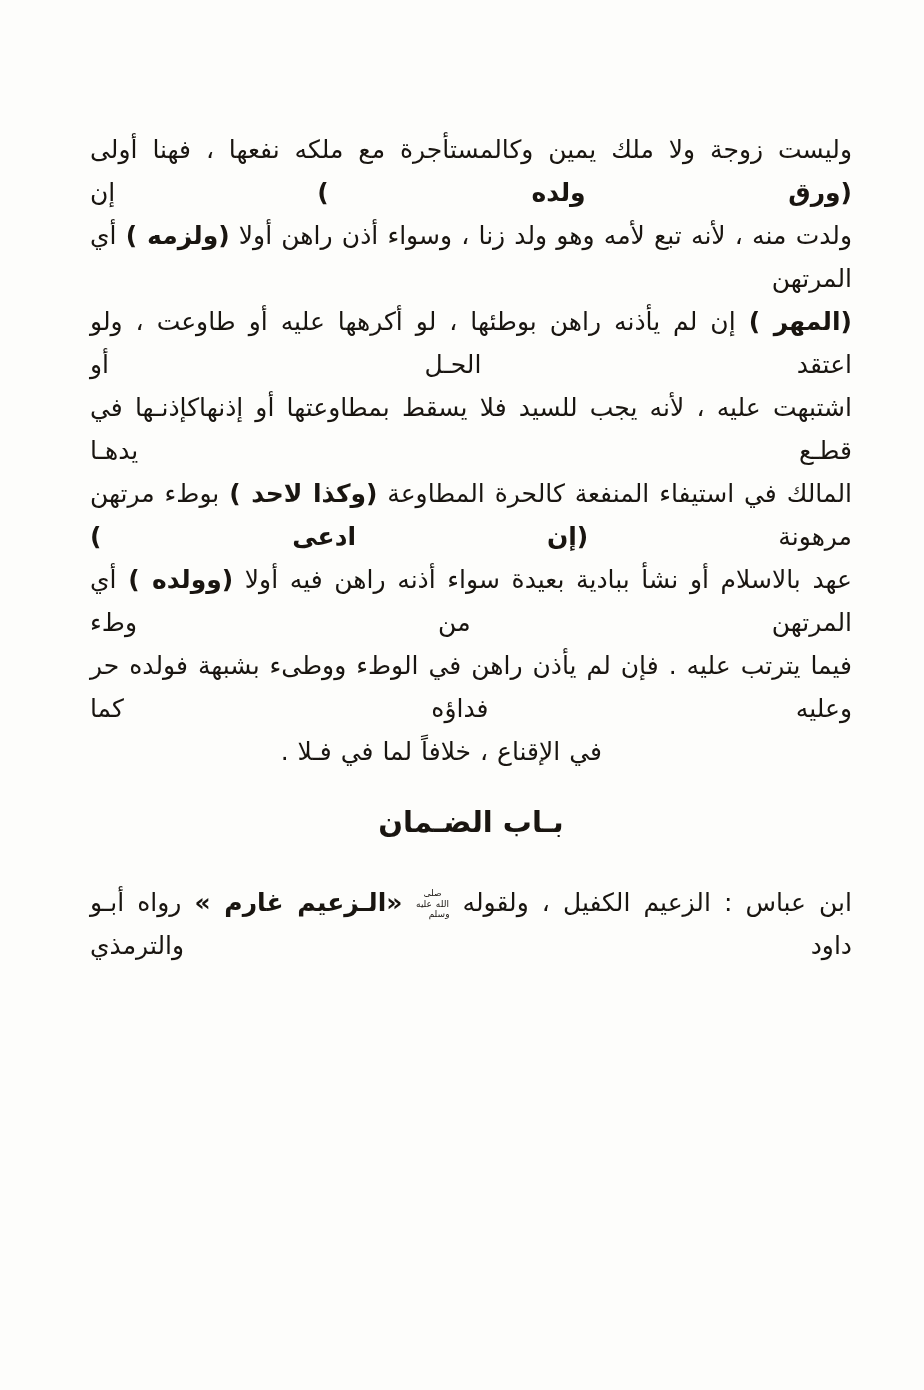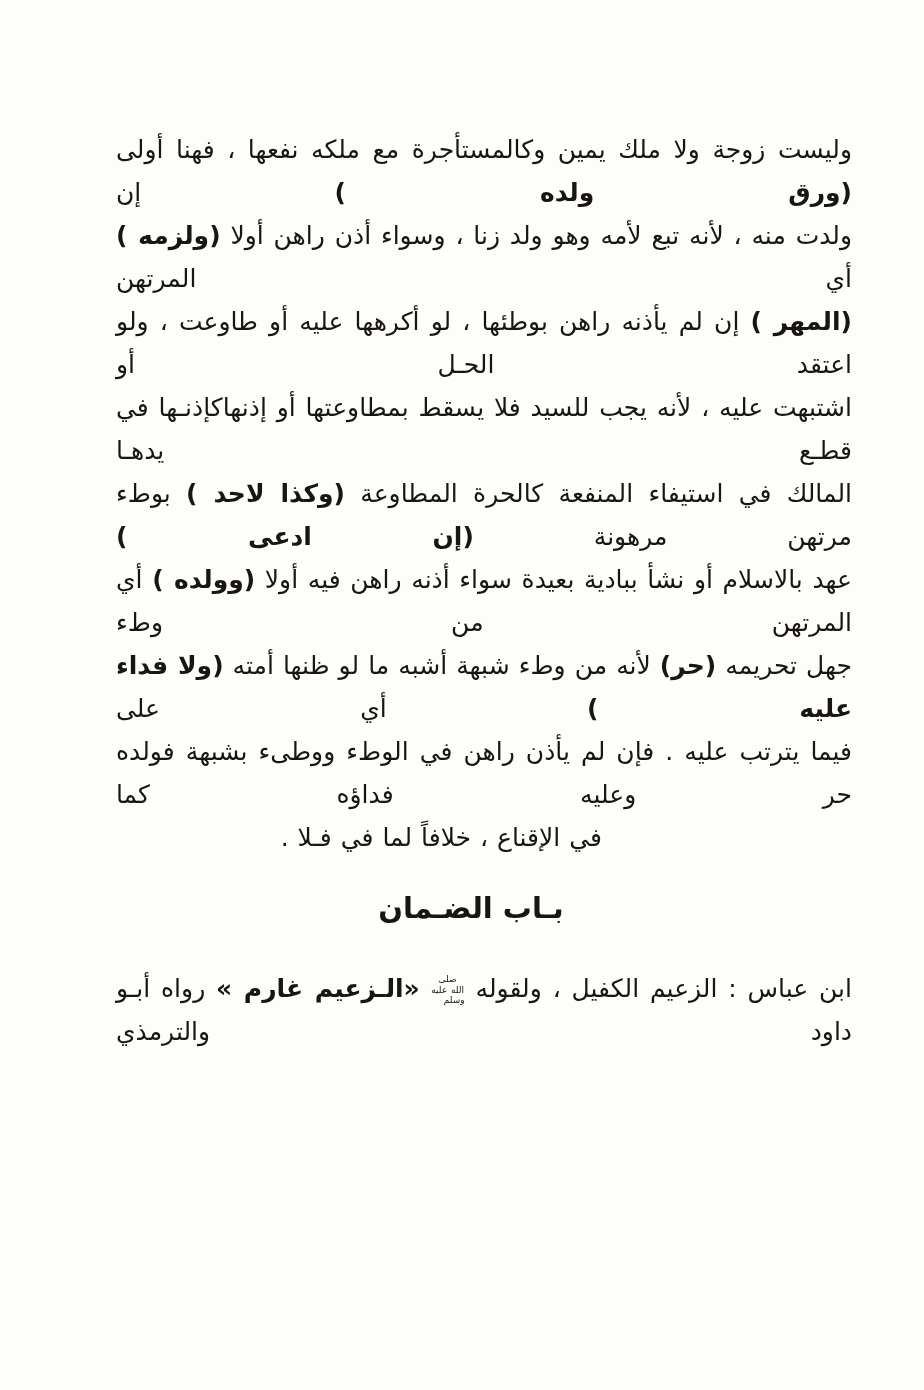--- a/index.html
+++ b/index.html
@@ -16,21 +16,21 @@
     font-family: "DejaVu Sans", sans-serif;
     direction: rtl;
     overflow: hidden;
   }
   .text-block {
     position: absolute;
     top: 128px;
     right: 72px;
     left: 90px;
   }
-  .para { display: block; margin-left: 26px; }
+  .para { display: block; }
   .line {
     font-size: 25px;
     line-height: 43px;
     text-align: justify;
     text-align-last: justify;
     word-spacing: 1px;
   }
   .line span { white-space: pre-wrap; }
   .b { font-weight: bold; }
   
@@ -65,21 +65,20 @@
 
 <div class="page">
   <main class="text-block">
     <section class="para">
         <div class="line"><span>وليست زوجة ولا ملك يمين وكالمستأجرة مع ملكه نفعها ، فهنا أولى </span><span class="b">(ورق ولده )</span><span> إن</span></div>
         <div class="line"><span>ولدت منه ، لأنه تبع لأمه وهو ولد زنا ، وسواء أذن راهن أولا </span><span class="b">(ولزمه )</span><span> أي المرتهن</span></div>
         <div class="line"><span class="b">(المهر )</span><span> إن لم يأذنه راهن بوطئها ، لو أكرهها عليه أو طاوعت ، ولو اعتقد الحـل أو</span></div>
         <div class="line"><span>اشتبهت عليه ، لأنه يجب للسيد فلا يسقط بمطاوعتها أو إذنهاكإذنـها في قطـع يدهـا</span></div>
         <div class="line"><span>المالك في استيفاء المنفعة كالحرة المطاوعة </span><span class="b">(وكذا لاحد )</span><span> بوطء مرتهن مرهونة </span><span class="b">(إن ادعى )</span></div>
         <div class="line"><span>عهد بالاسلام أو نشأ ببادية بعيدة سواء أذنه راهن فيه أولا </span><span class="b">(وولده )</span><span> أي المرتهن من وطء</span></div>
-        <div class="line"><span>جهل تحريمه </span><span class="b">(حر)</span><span> لأنه من وطء شبهة أشبه ما لو ظنها أمته </span><span class="b">(ولا فداء عليه )</span><span> أي على</span></div>
         <div class="line"><span>فيما يترتب عليه . فإن لم يأذن راهن في الوطء ووطىء بشبهة فولده حر وعليه فداؤه كما</span></div>
         <div class="line fin"><span>في الإقناع ، خلافاً لما في فـلا .</span></div>
       </section>
     <h1 class="heading">بـاب الضـمان</h1>
     <section class="para">
         <div class="line"><span>ابن عباس : الزعيم الكفيل ، ولقوله </span><span class="saw">صلى الله عليه وسلم</span><span> </span><span class="b">«الـزعيم غارم »</span><span> رواه أبـو داود والترمذي</span></div>
       </section>
 
   </main>
 </div>

